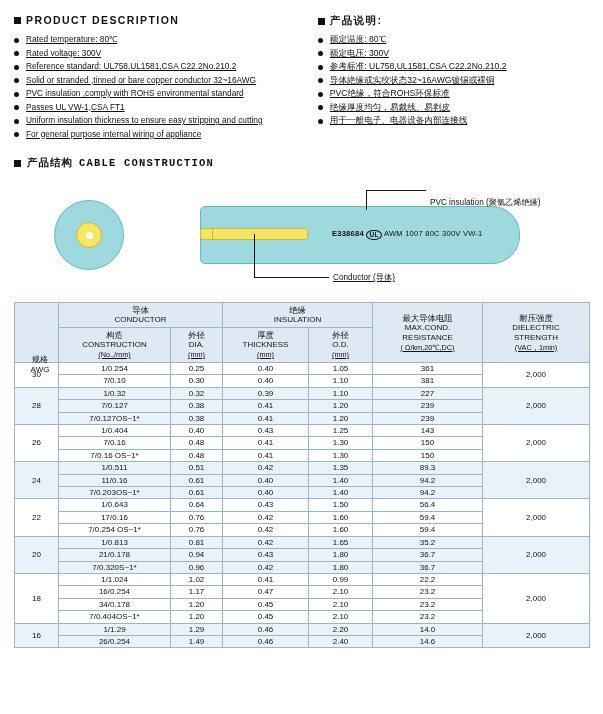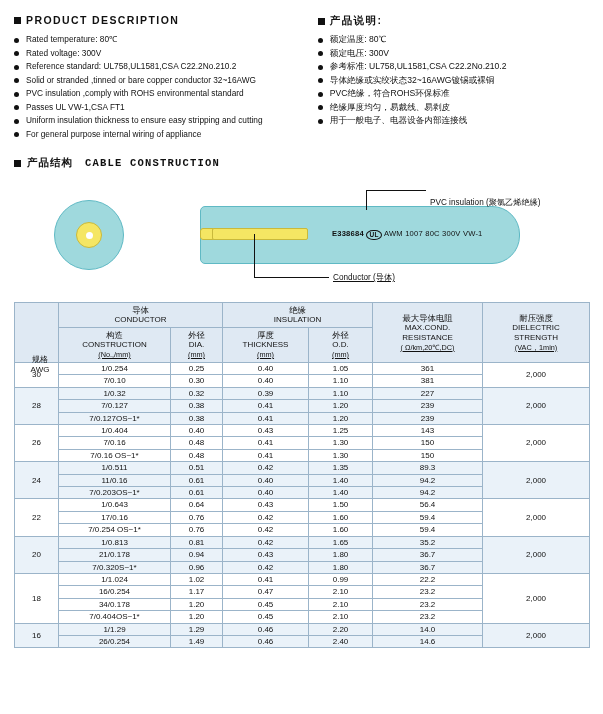--- a/index.html
+++ b/index.html
@@ -26,35 +26,36 @@
 
   ul.bullets { list-style:none; margin:0; padding:0; }
   ul.bullets li {
     position:relative;
     padding-left:12px;
     margin-bottom:2.5px;
     font-size:8.3px;
     line-height:11px;
     color:#111;
     white-space:nowrap;
+    text-decoration:underline;
   }
   ul.bullets li:before {
     content:"";
     position:absolute;
     left:0; top:3.5px;
     width:5px; height:5px;
     border-radius:50%;
     background:#111;
   }
   ul.bullets.cn li { font-size:8.6px; }
 
   
   .constr-head { margin-top:14px; display:flex; align-items:center; gap:6px;font-family:Liberation Mono, monospace; }
   .constr-head .t-cn { font-size:10.5px; font-weight:bold; color:#111; letter-spacing:1px;}
-  .constr-head .t-en { font-size:10.5px; font-weight:bold; color:#111; letter-spacing:1.2px; margin-left:6px;}
+  .constr-head .t-en { font-size:10.5px; font-weight:bold; color:#111; letter-spacing:1.2px; }
 
   .diagram { position:relative; height:118px; margin-top:8px; }
 
   
   .xsec { position:absolute; left:40px; top:22px; width:70px; height:70px; border-radius:50%;
           background:#9fd9dd; border:1px solid #5fb9c4; }
   .xsec-core { position:absolute; left:50%; top:50%; width:26px; height:26px; margin:-13px 0 0 -13px;
           border-radius:50%; background:#f5e663; border:1px solid #c9b93b; }
   .xsec-dot { position:absolute; left:50%; top:50%; width:7px; height:7px; margin:-3.5px 0 0 -3.5px;
           border-radius:50%; background:#ffffff; }

